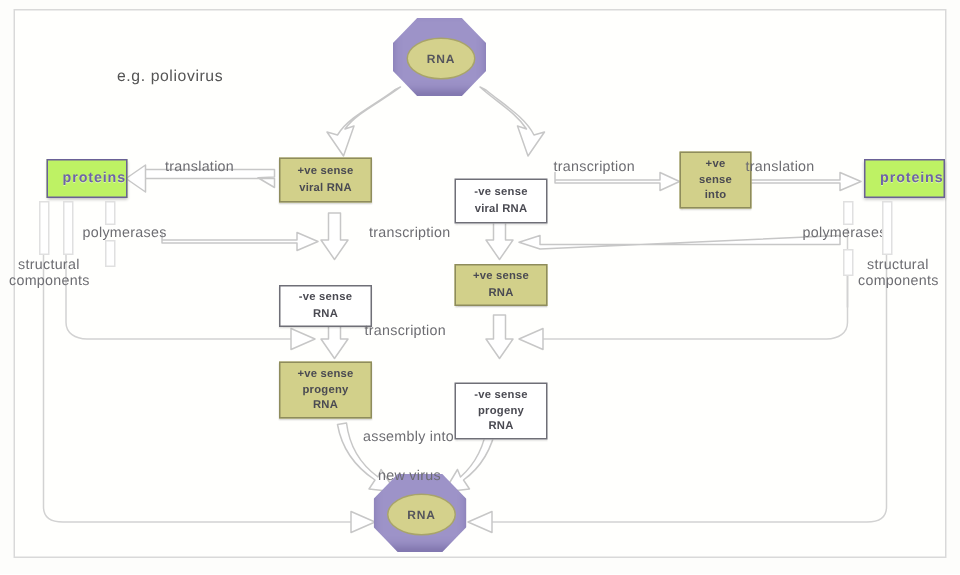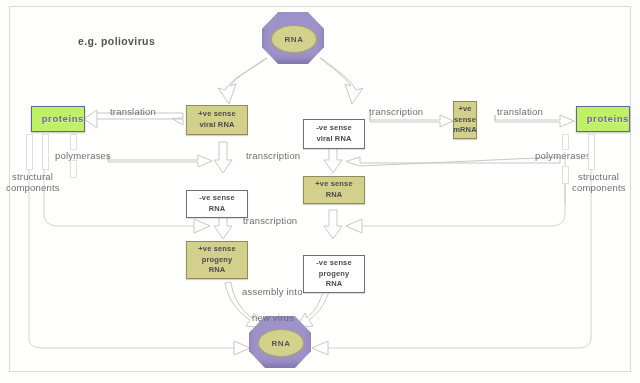--- a/index.html
+++ b/index.html
@@ -5,22 +5,22 @@
   html,body{margin:0;padding:0;background:#ffffff;}
   body{width:640px;height:383px;overflow:hidden;
        font-family:"Liberation Sans",sans-serif;}
 
   #stage{position:relative;width:640px;height:383px;background:#fdfdfb;}
 
   
   #frame{position:absolute;left:9px;top:6px;width:622px;height:366px;
          border:1px solid #d9d9d9;background:#fffffd;box-sizing:border-box;}
 
-  .hdr{position:absolute;font-weight:bold;font-size:10.5px;color:#545454;
-       letter-spacing:.4px;white-space:nowrap;}
+  .hdr{position:absolute;font-weight:normal;font-size:10.5px;color:#545454;
+       letter-spacing:.4px;white-space:nowrap;margin-top:10px;}
 
   
   .box{position:absolute;box-sizing:border-box;display:flex;flex-direction:column;
        align-items:center;justify-content:center;text-align:center;
        font-size:7.5px;font-weight:bold;line-height:1.45;
        color:#4a4a52;letter-spacing:.15px;}
   .box span{display:block;}
   .box.olive{background:#d2d08a;border:1px solid #8e8c5c;
              box-shadow:0 1px 1px rgba(0,0,0,.18);}
   .box.white{background:#ffffff;border:1px solid #6f6f77;
@@ -136,24 +136,24 @@
     <span>+ve sense</span>
     <span>progeny</span>
     <span>RNA</span>
   </div>
 
   <div class="box white" style="left:303px;top:105px;width:62px;height:30px;">
     <span>-ve sense</span>
     <span>viral RNA</span>
   </div>
 
-  <div class="box olive" style="left:453px;top:101px;width:24px;height:38px;">
+  <div class="box olive" style="left:453px;top:101px;width:48px;height:38px;">
     <span>+ve</span>
     <span>sense</span>
-    <span>mRNA</span>
+    <span>into</span>
   </div>
 
   <div class="box prot" style="left:576px;top:106px;width:54px;height:26px;">
     <span>proteins</span>
   </div>
 
   <div class="box olive" style="left:303px;top:176px;width:62px;height:28px;">
     <span>+ve sense</span>
     <span>RNA</span>
   </div>

